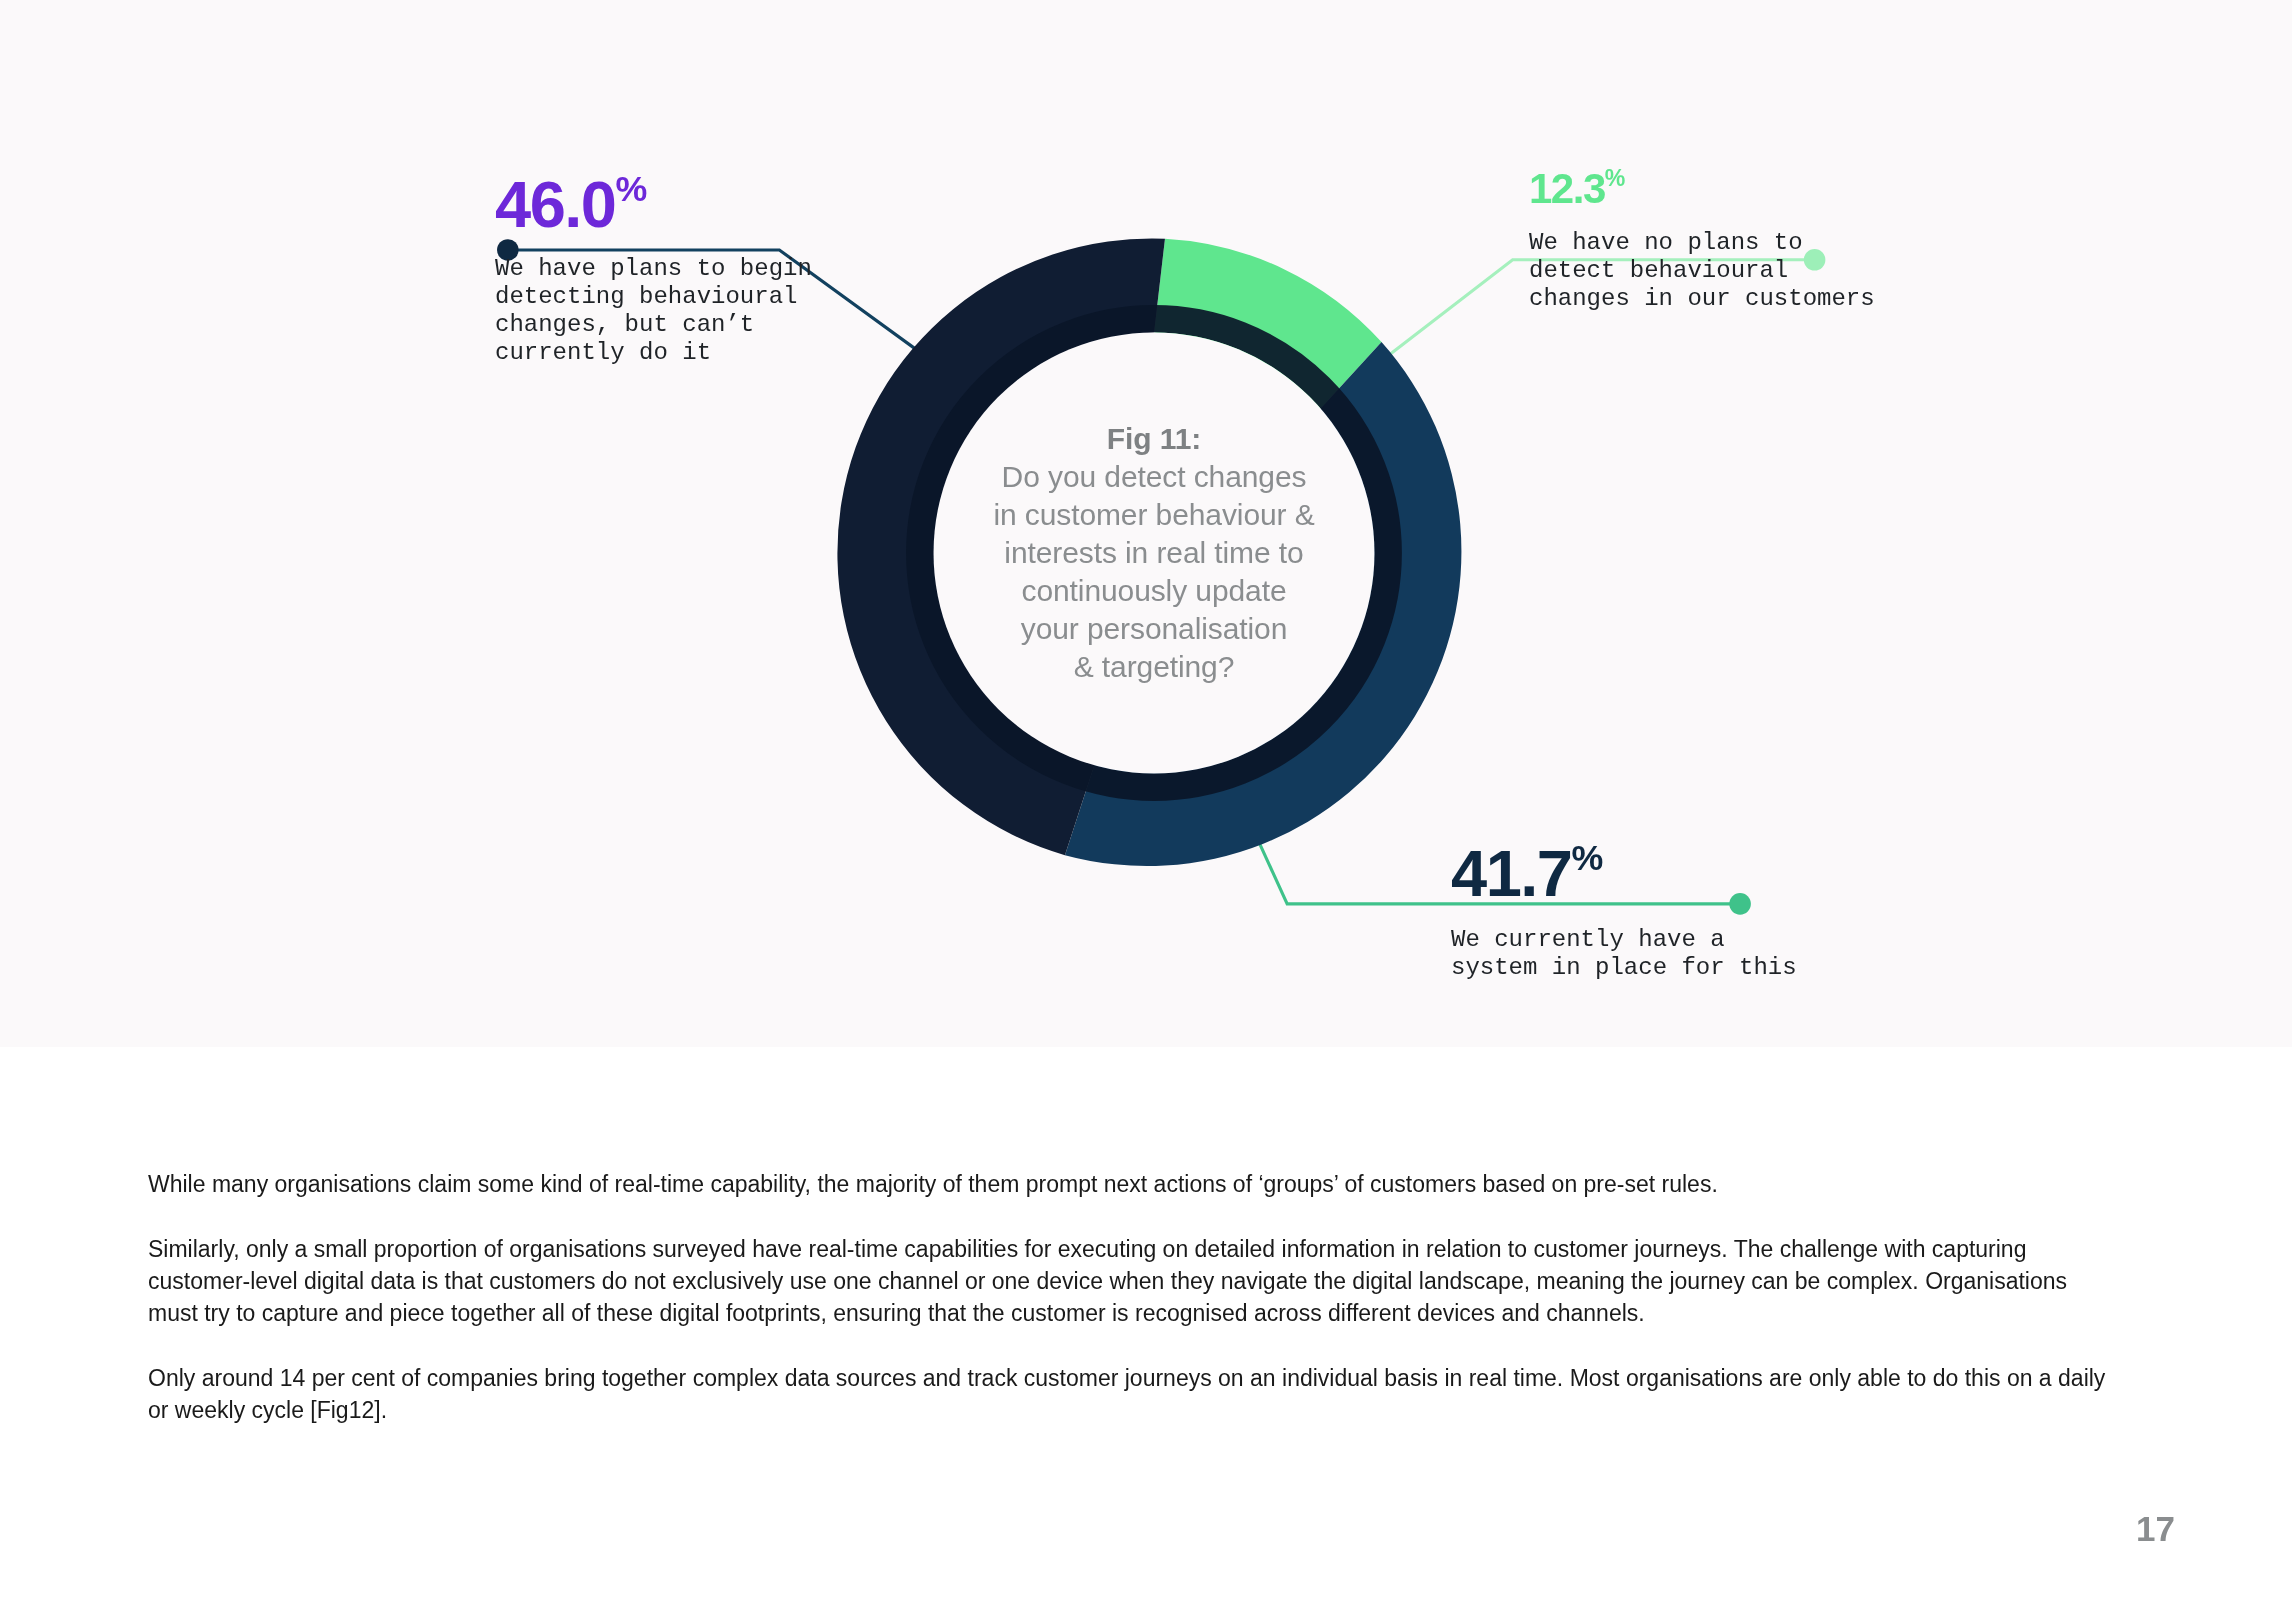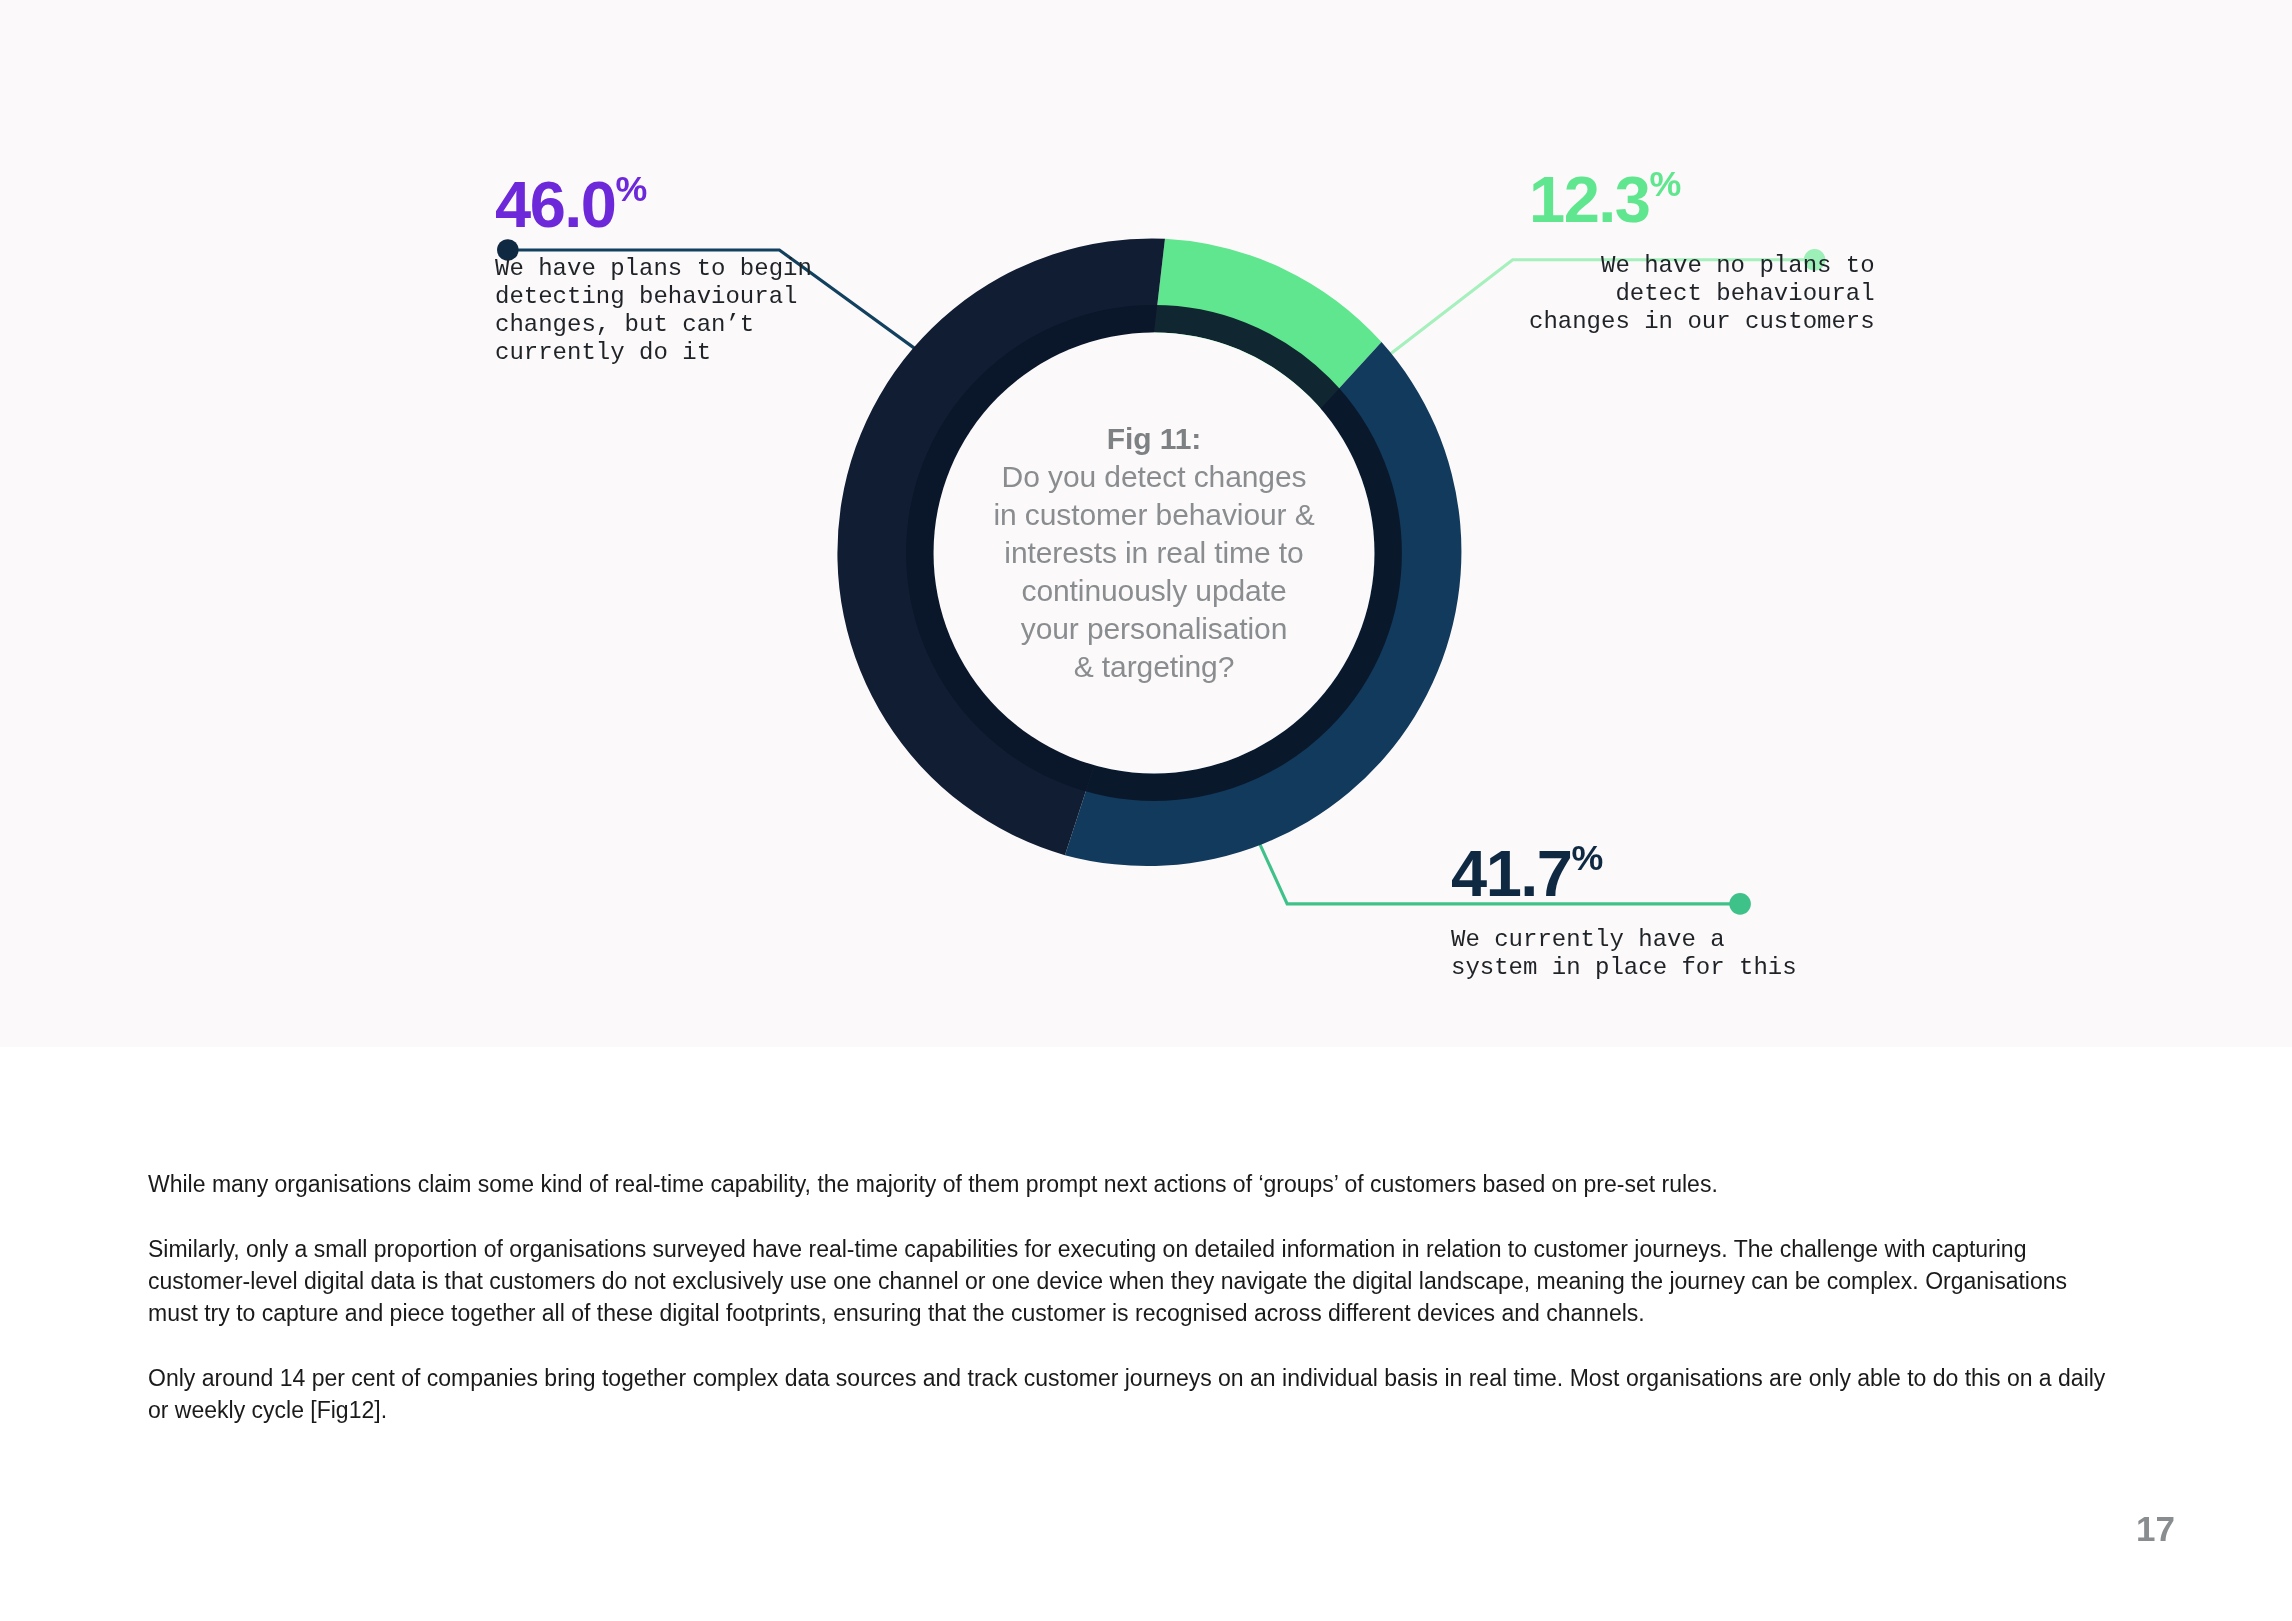--- a/index.html
+++ b/index.html
@@ -41,22 +41,22 @@
   .pct .sym{ font-size:0.55em; vertical-align:0.72em; letter-spacing:-0.5px; }
   .desc{
     font-size:24px; line-height:28px; color:#1f2327; white-space:pre-line;font-family:Liberation Mono, monospace;
   }
 
   .co-left{ left:495px; top:172px; }
   .co-left .pct{ font-size:65px; color:#6d28d9; }
   .co-left .desc{ margin-top:17.6px; }
 
   .co-right{ left:1529px; top:167px; }
-  .co-right .pct{ font-size:65px; color:#5fe68e; }
-  .co-right .desc{ margin-top:19.6px;text-align:right; }
+  .co-right .pct{ font-size:42px; color:#5fe68e; }
+  .co-right .desc{ margin-top:19.6px; }
 
   .co-bottom{ left:1451px; top:821px; }
   .co-bottom .pct{ font-size:65px; color:#0f2942;margin-top:20px; }
   .co-bottom .desc{ margin-top:19.6px; }
 
   .leaders{ position:absolute; left:0; top:0; width:2293px; height:1047px; pointer-events:none; }
 
   
   .body-copy{
     position:absolute; left:148px; top:1168px; width:1970px;

